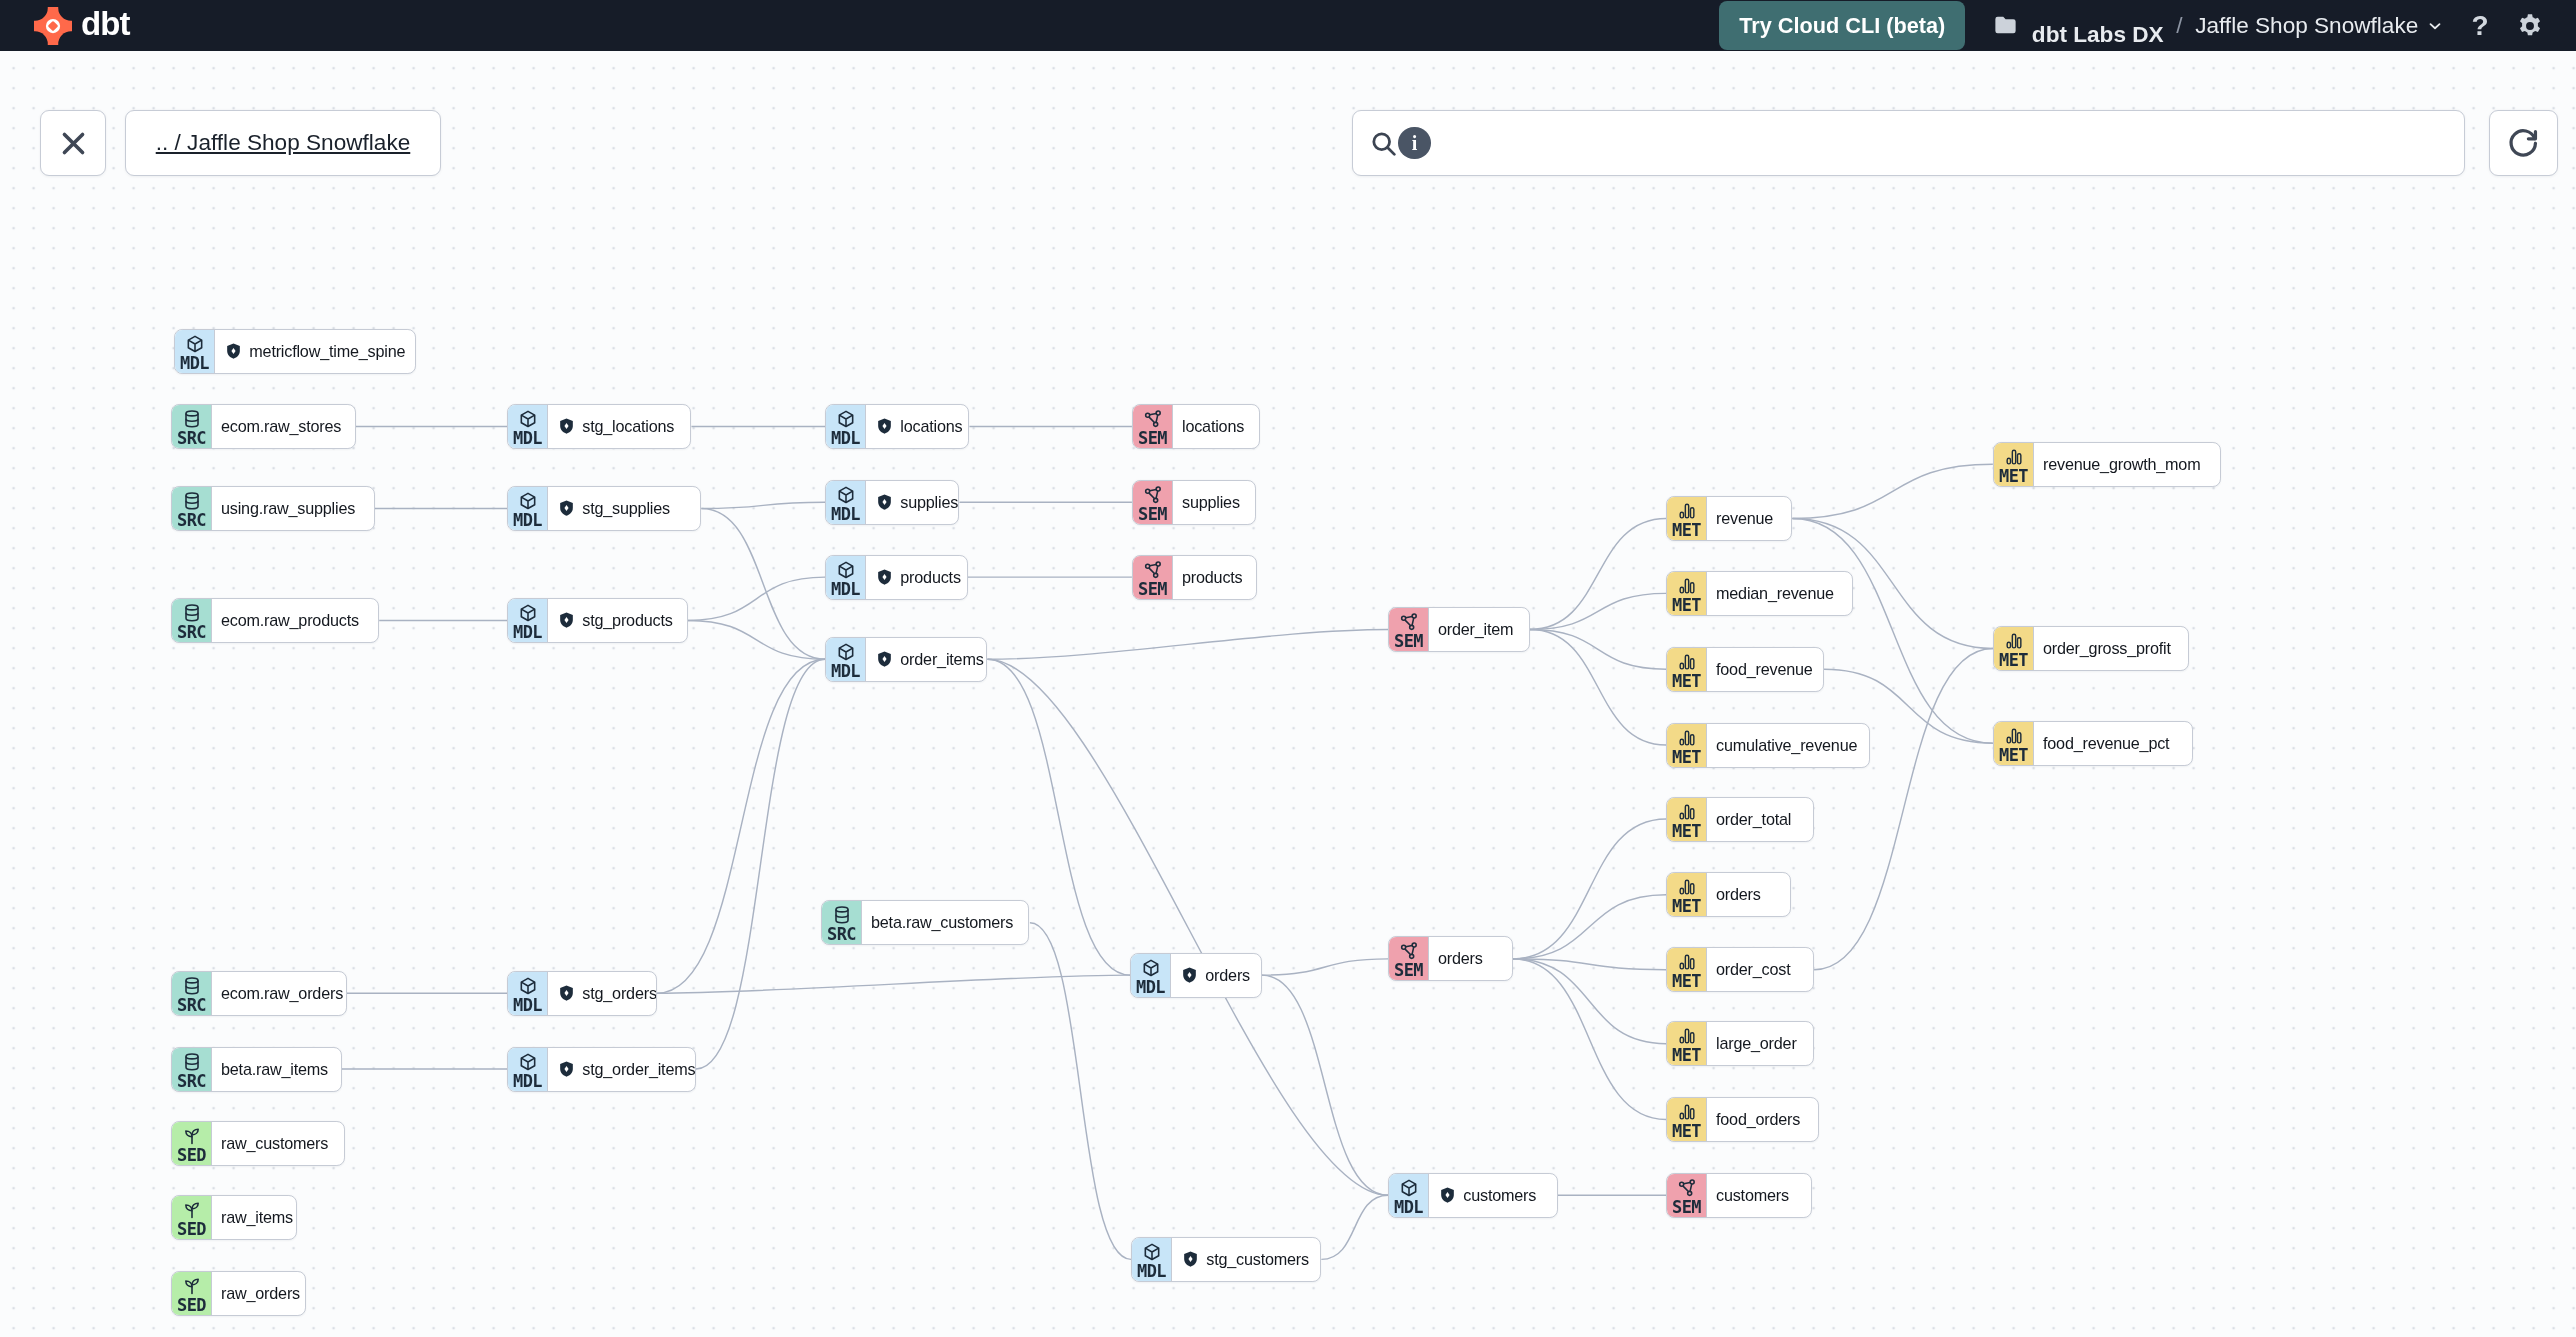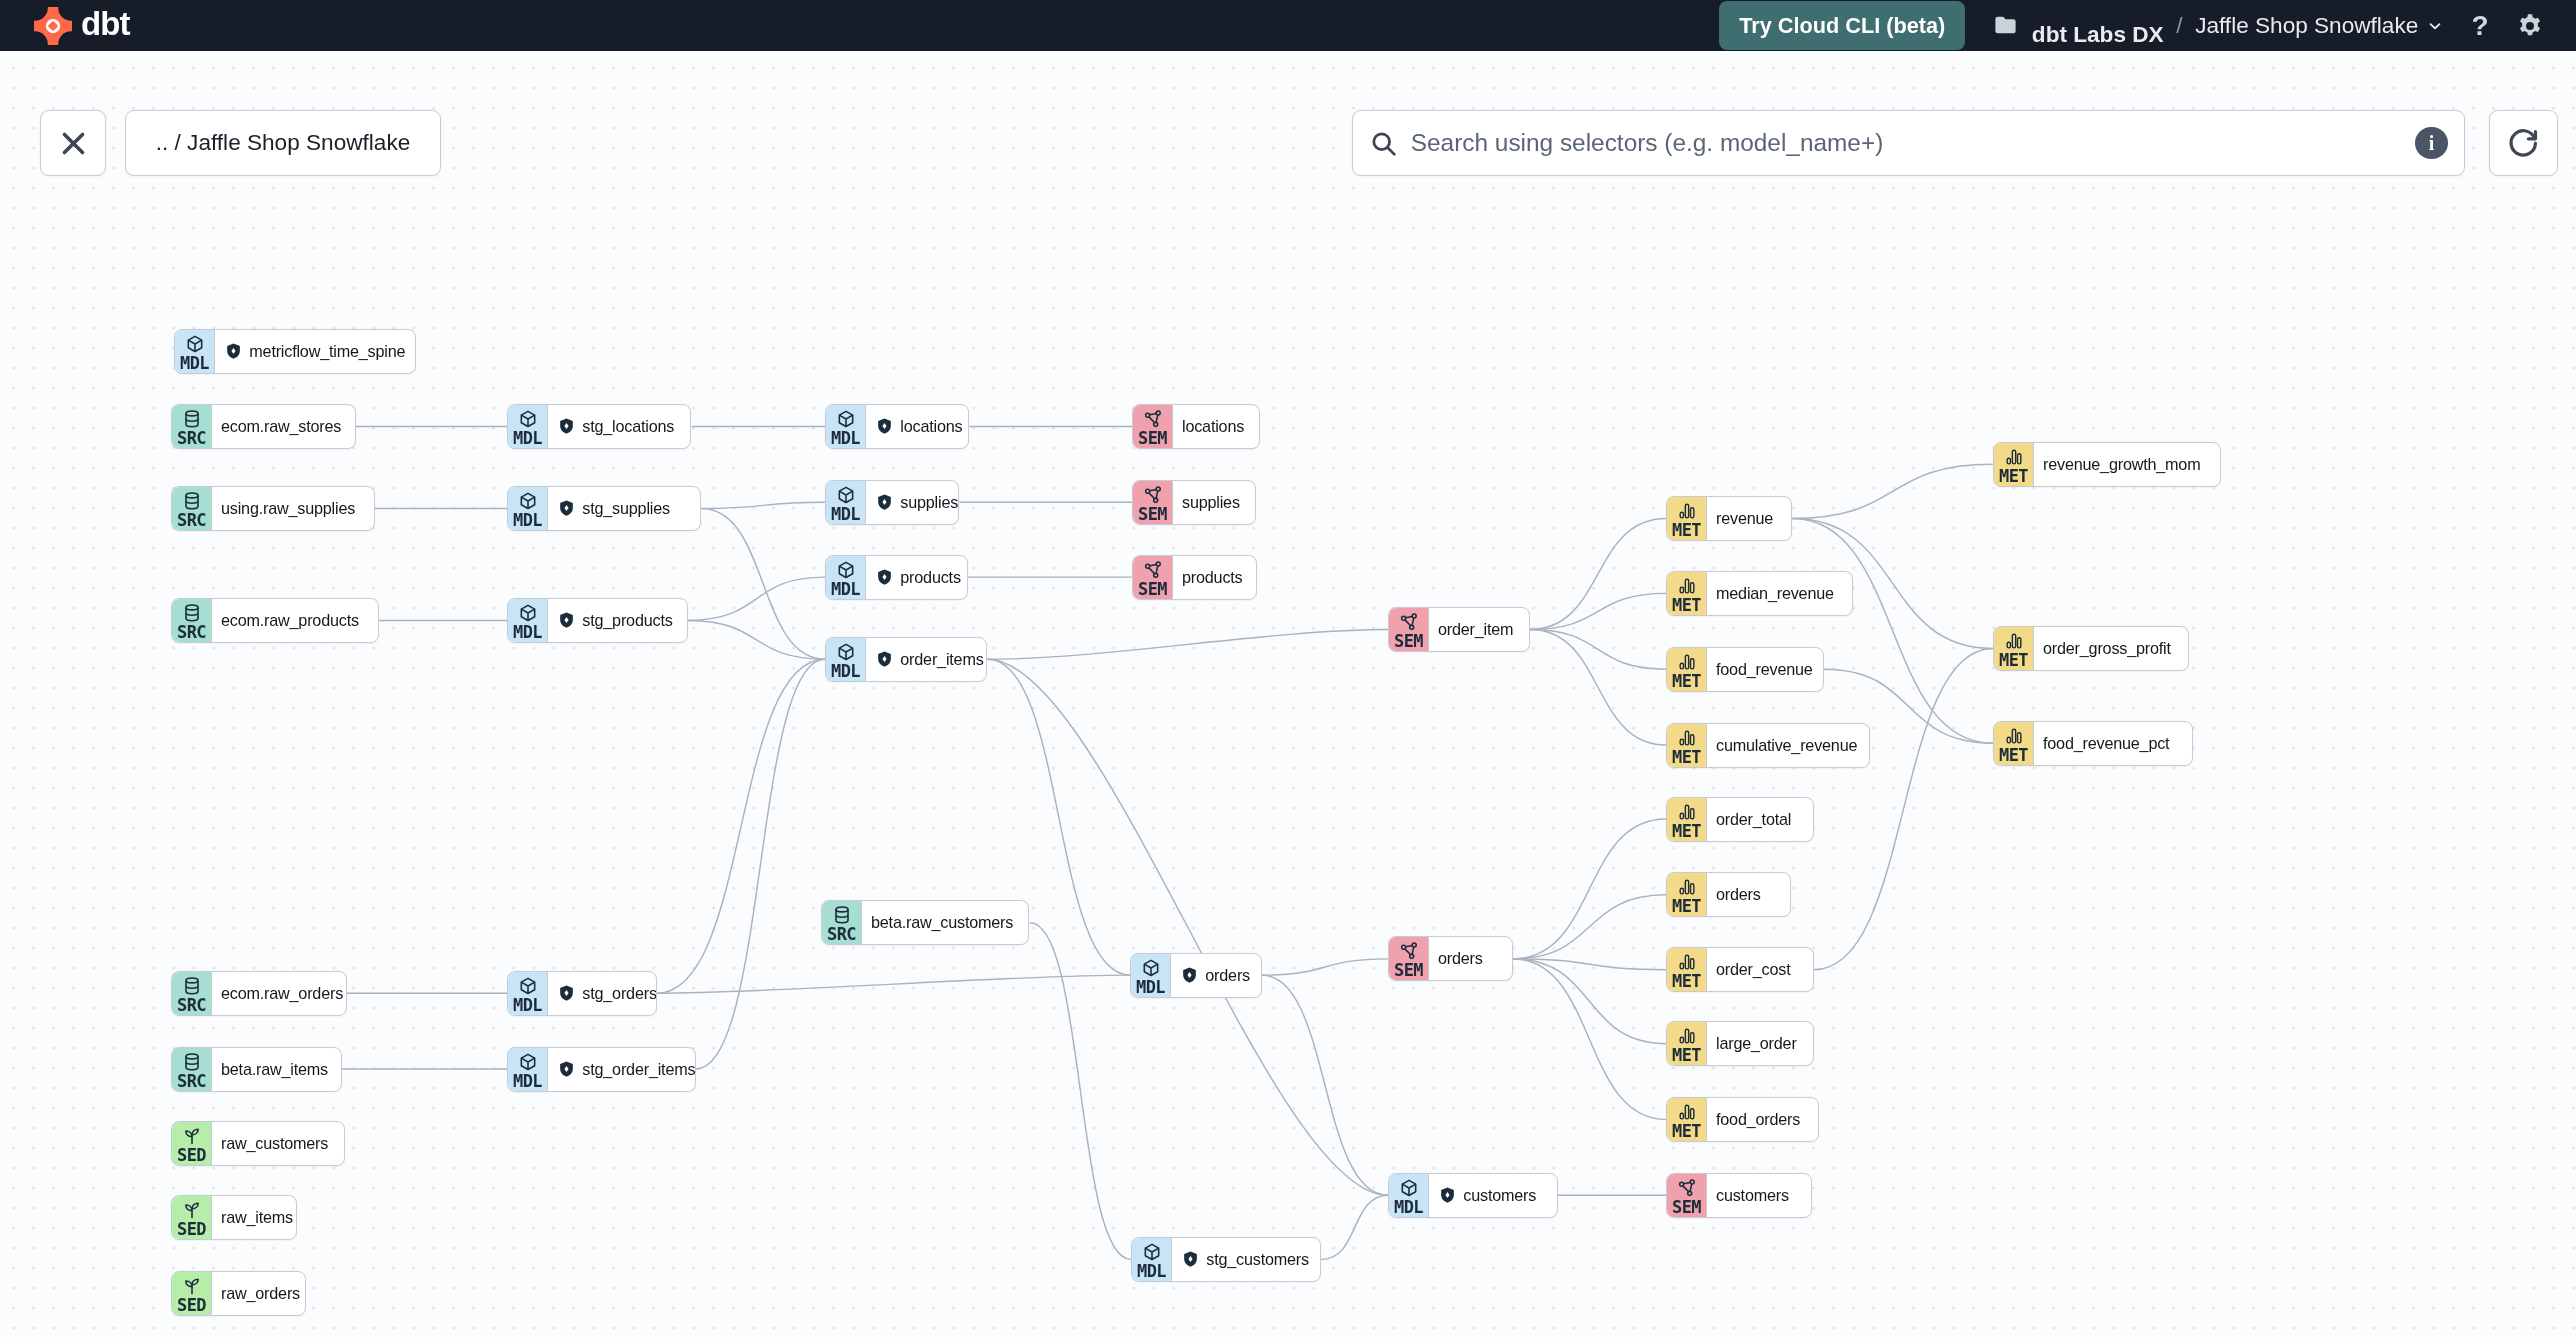--- a/index.html
+++ b/index.html
@@ -24,21 +24,21 @@
   
   .canvas { position:absolute; left:0; top:51px; width:2576px; height:1286px;
     background-image: radial-gradient(circle, #dadee5 1.5px, transparent 1.6px);
     background-size: 20px 20px; background-position: 3.6px 7.2px; background-color:#fbfcfd; }
 
   
   .tool-btn { position:absolute; background:#ffffff; border:0.9px solid #c7ccd6; border-radius:9px;
     display:flex; align-items:center; justify-content:center; box-shadow:0 0.9px 2.7px rgba(22,30,48,.06); cursor:pointer; }
   .crumb { position:absolute; background:#ffffff; border:0.9px solid #c7ccd6; border-radius:9px;
     display:flex; align-items:center; justify-content:center; font-size:22.6px; color:#1a212b;
-    box-shadow:0 0.9px 2.7px rgba(22,30,48,.06); }
+    box-shadow:0 0.9px 2.7px rgba(22,30,48,.06);text-decoration:underline; }
   .search { position:absolute; left:1352px; top:59px; width:1113px; height:66px; background:#ffffff;
     border:0.9px solid #c7ccd6; border-radius:9px; display:flex; align-items:center; padding:0 16.2px;
     box-shadow:0 0.9px 2.7px rgba(22,30,48,.06); }
   .search input { flex:1; border:none; outline:none; font-size:24.4px; color:#1a212b; margin-left:12.6px; font-family:"Liberation Sans",sans-serif; background:transparent; }
   .search input::placeholder { color:#5a6575; opacity:1; }
   .info-badge { width:32.5px; height:32.5px; border-radius:50%; background:#4a5565; color:#ffffff; display:flex; align-items:center; justify-content:center; font-size:20px; font-weight:700; font-family:"Liberation Serif",serif; cursor:pointer; flex:0 0 auto; }
 
   
   #edges { position:absolute; left:0; top:0; pointer-events:none; }
   .node { position:absolute; height:45px; background:#ffffff; border:0.9px solid #c6cbd5; border-radius:8.1px;
@@ -814,21 +814,20 @@
   </div>
   <div class="crumb" style="left:125px; top:59px; width:316px; height:66px;">
     <span>.. / Jaffle Shop Snowflake</span>
   </div>
 
   <div class="search">
     <svg width="29" height="29" viewBox="0 0 24 24" fill="none" stroke="#3c4452" stroke-width="2.3" stroke-linecap="round">
         <circle cx="10.5" cy="10.5" r="6.5"></circle>
         <path d="M15.5 15.5 21 21"></path>
       </svg>
-    <input type="text" value="" placeholder="Search using selectors (e.g. model_name+)" style="">
     <span class="info-badge">i</span>
   </div>
   <div class="tool-btn" style="left:2489px; top:59px; width:69px; height:66px;">
     <svg width="32.5" height="32.5" viewBox="0 0 24 24" fill="none" stroke="#3f4755" stroke-width="2.4" stroke-linecap="round" stroke-linejoin="round">
         <path d="M20.4 8.5A9 9 0 1 0 21 12"></path>
         <path d="M21 3.5v5.2h-5.2"></path>
       </svg>
   </div>
 </div>
 

